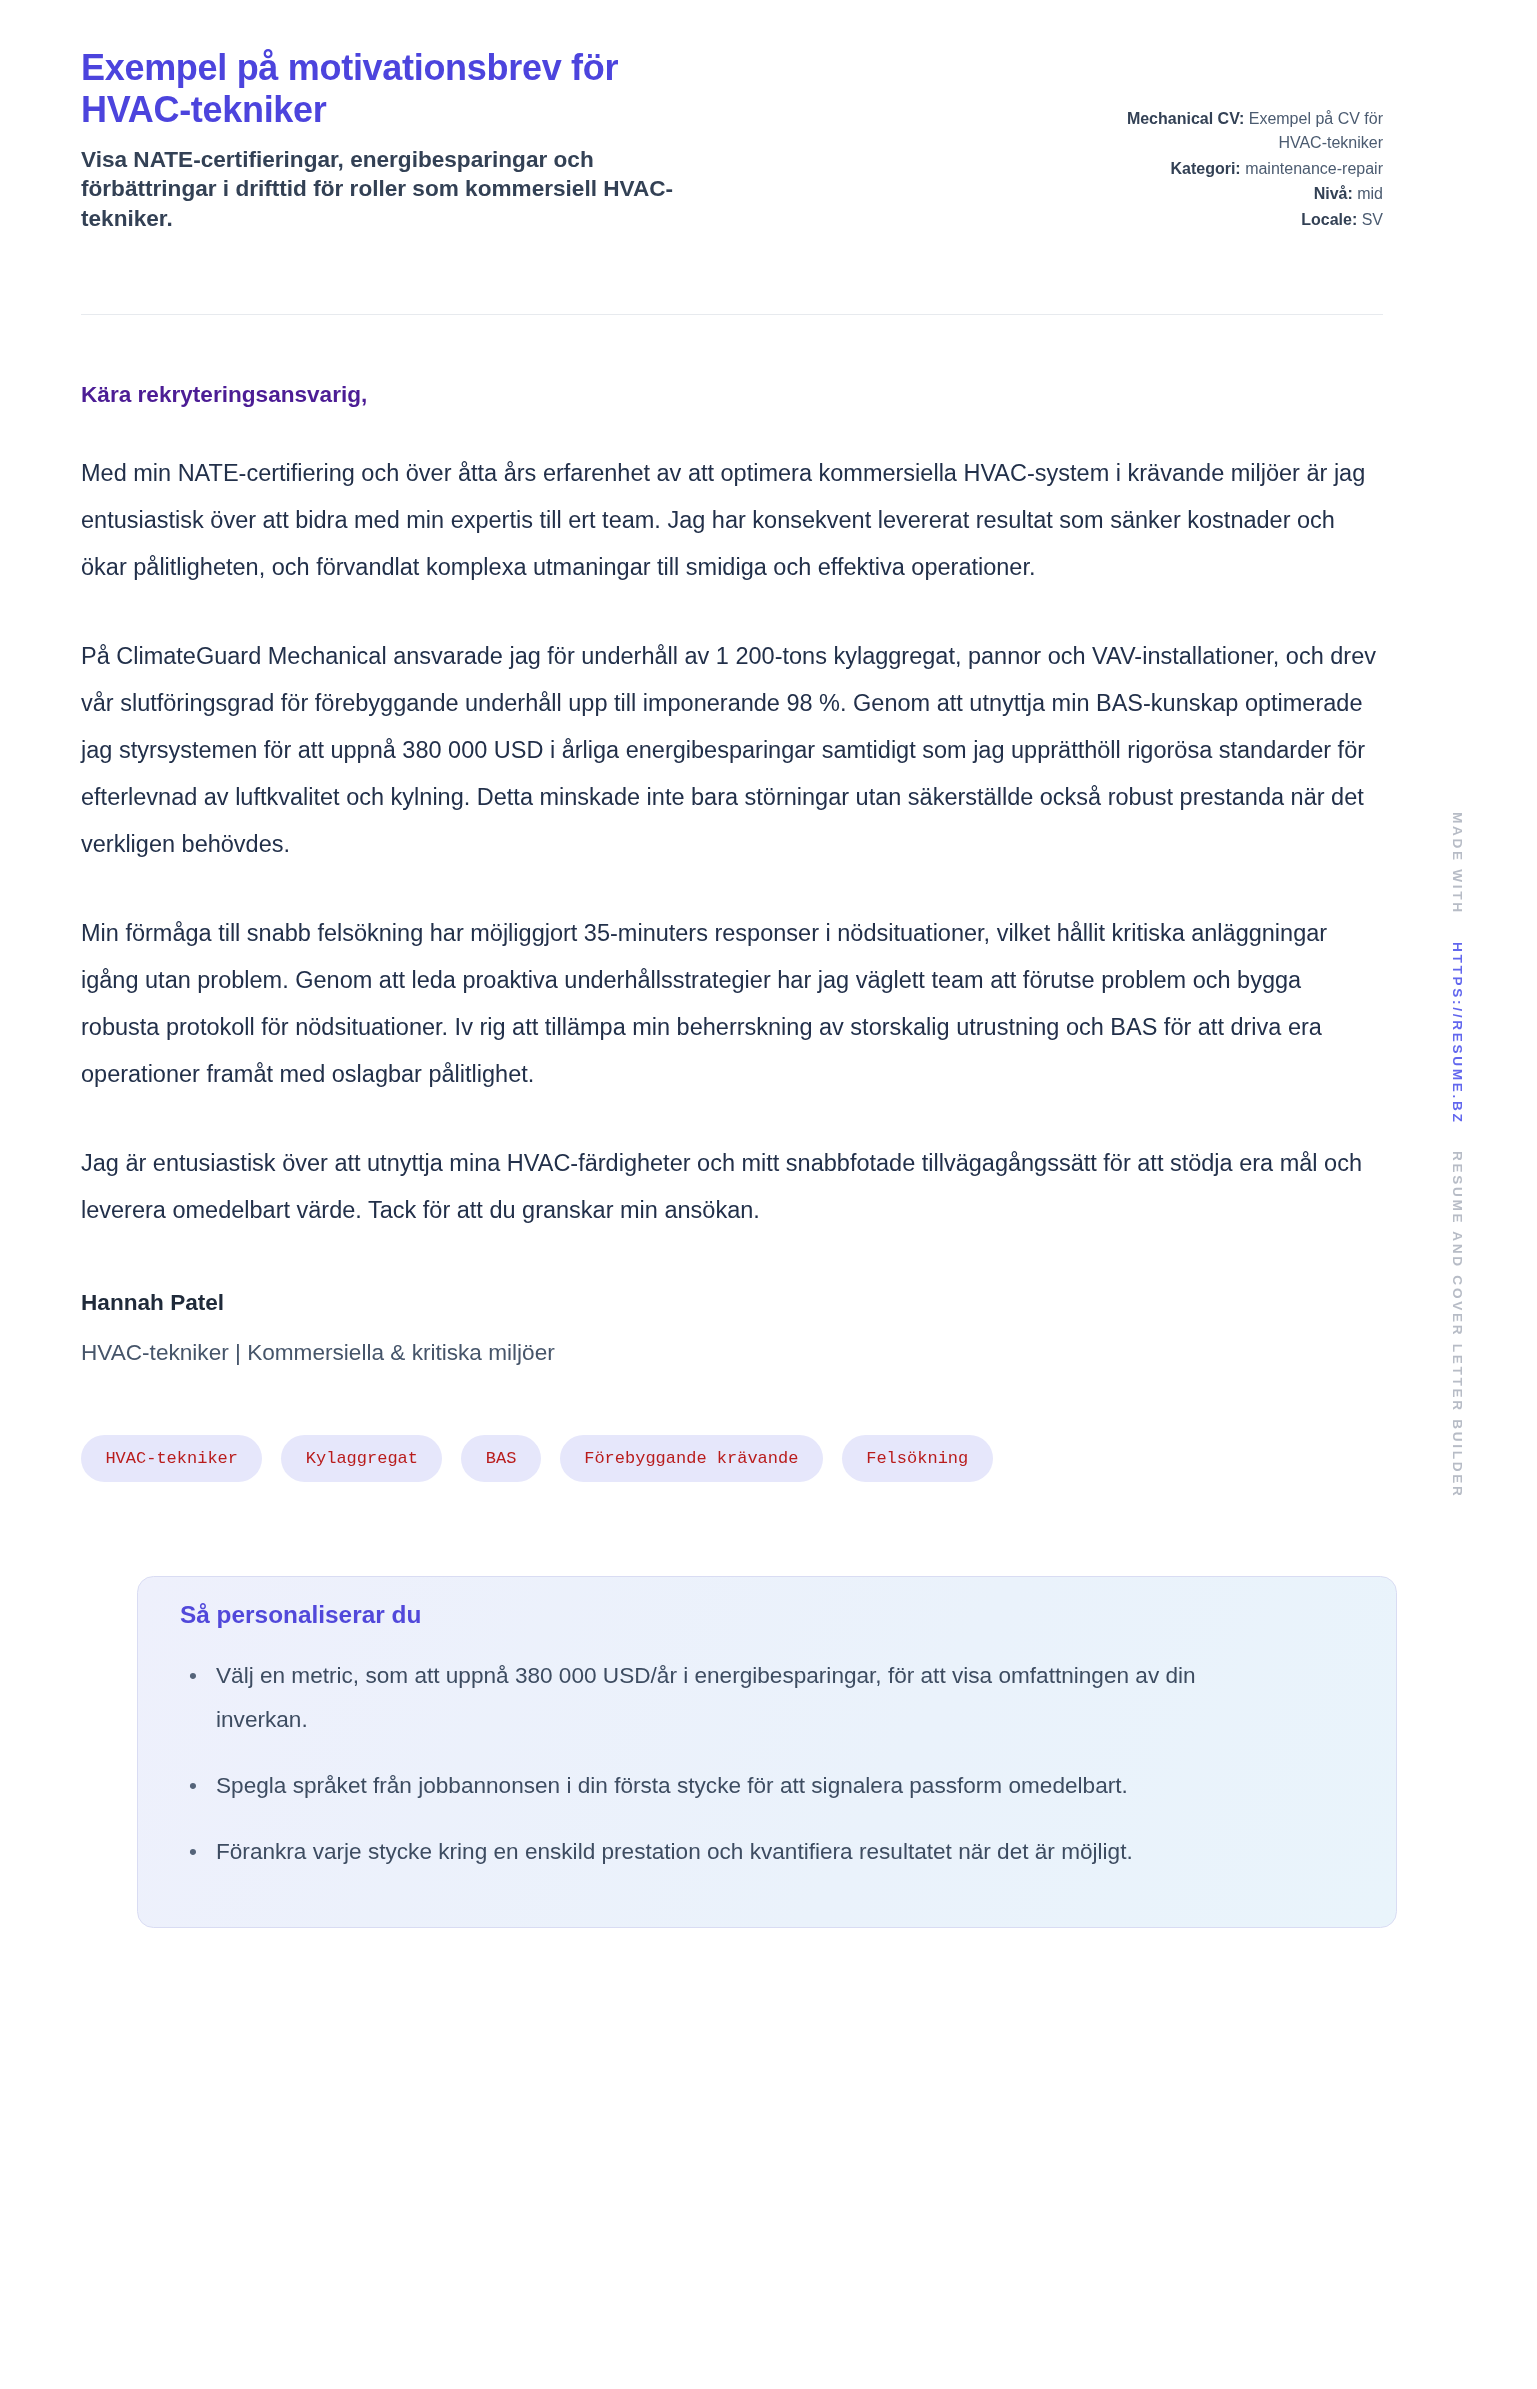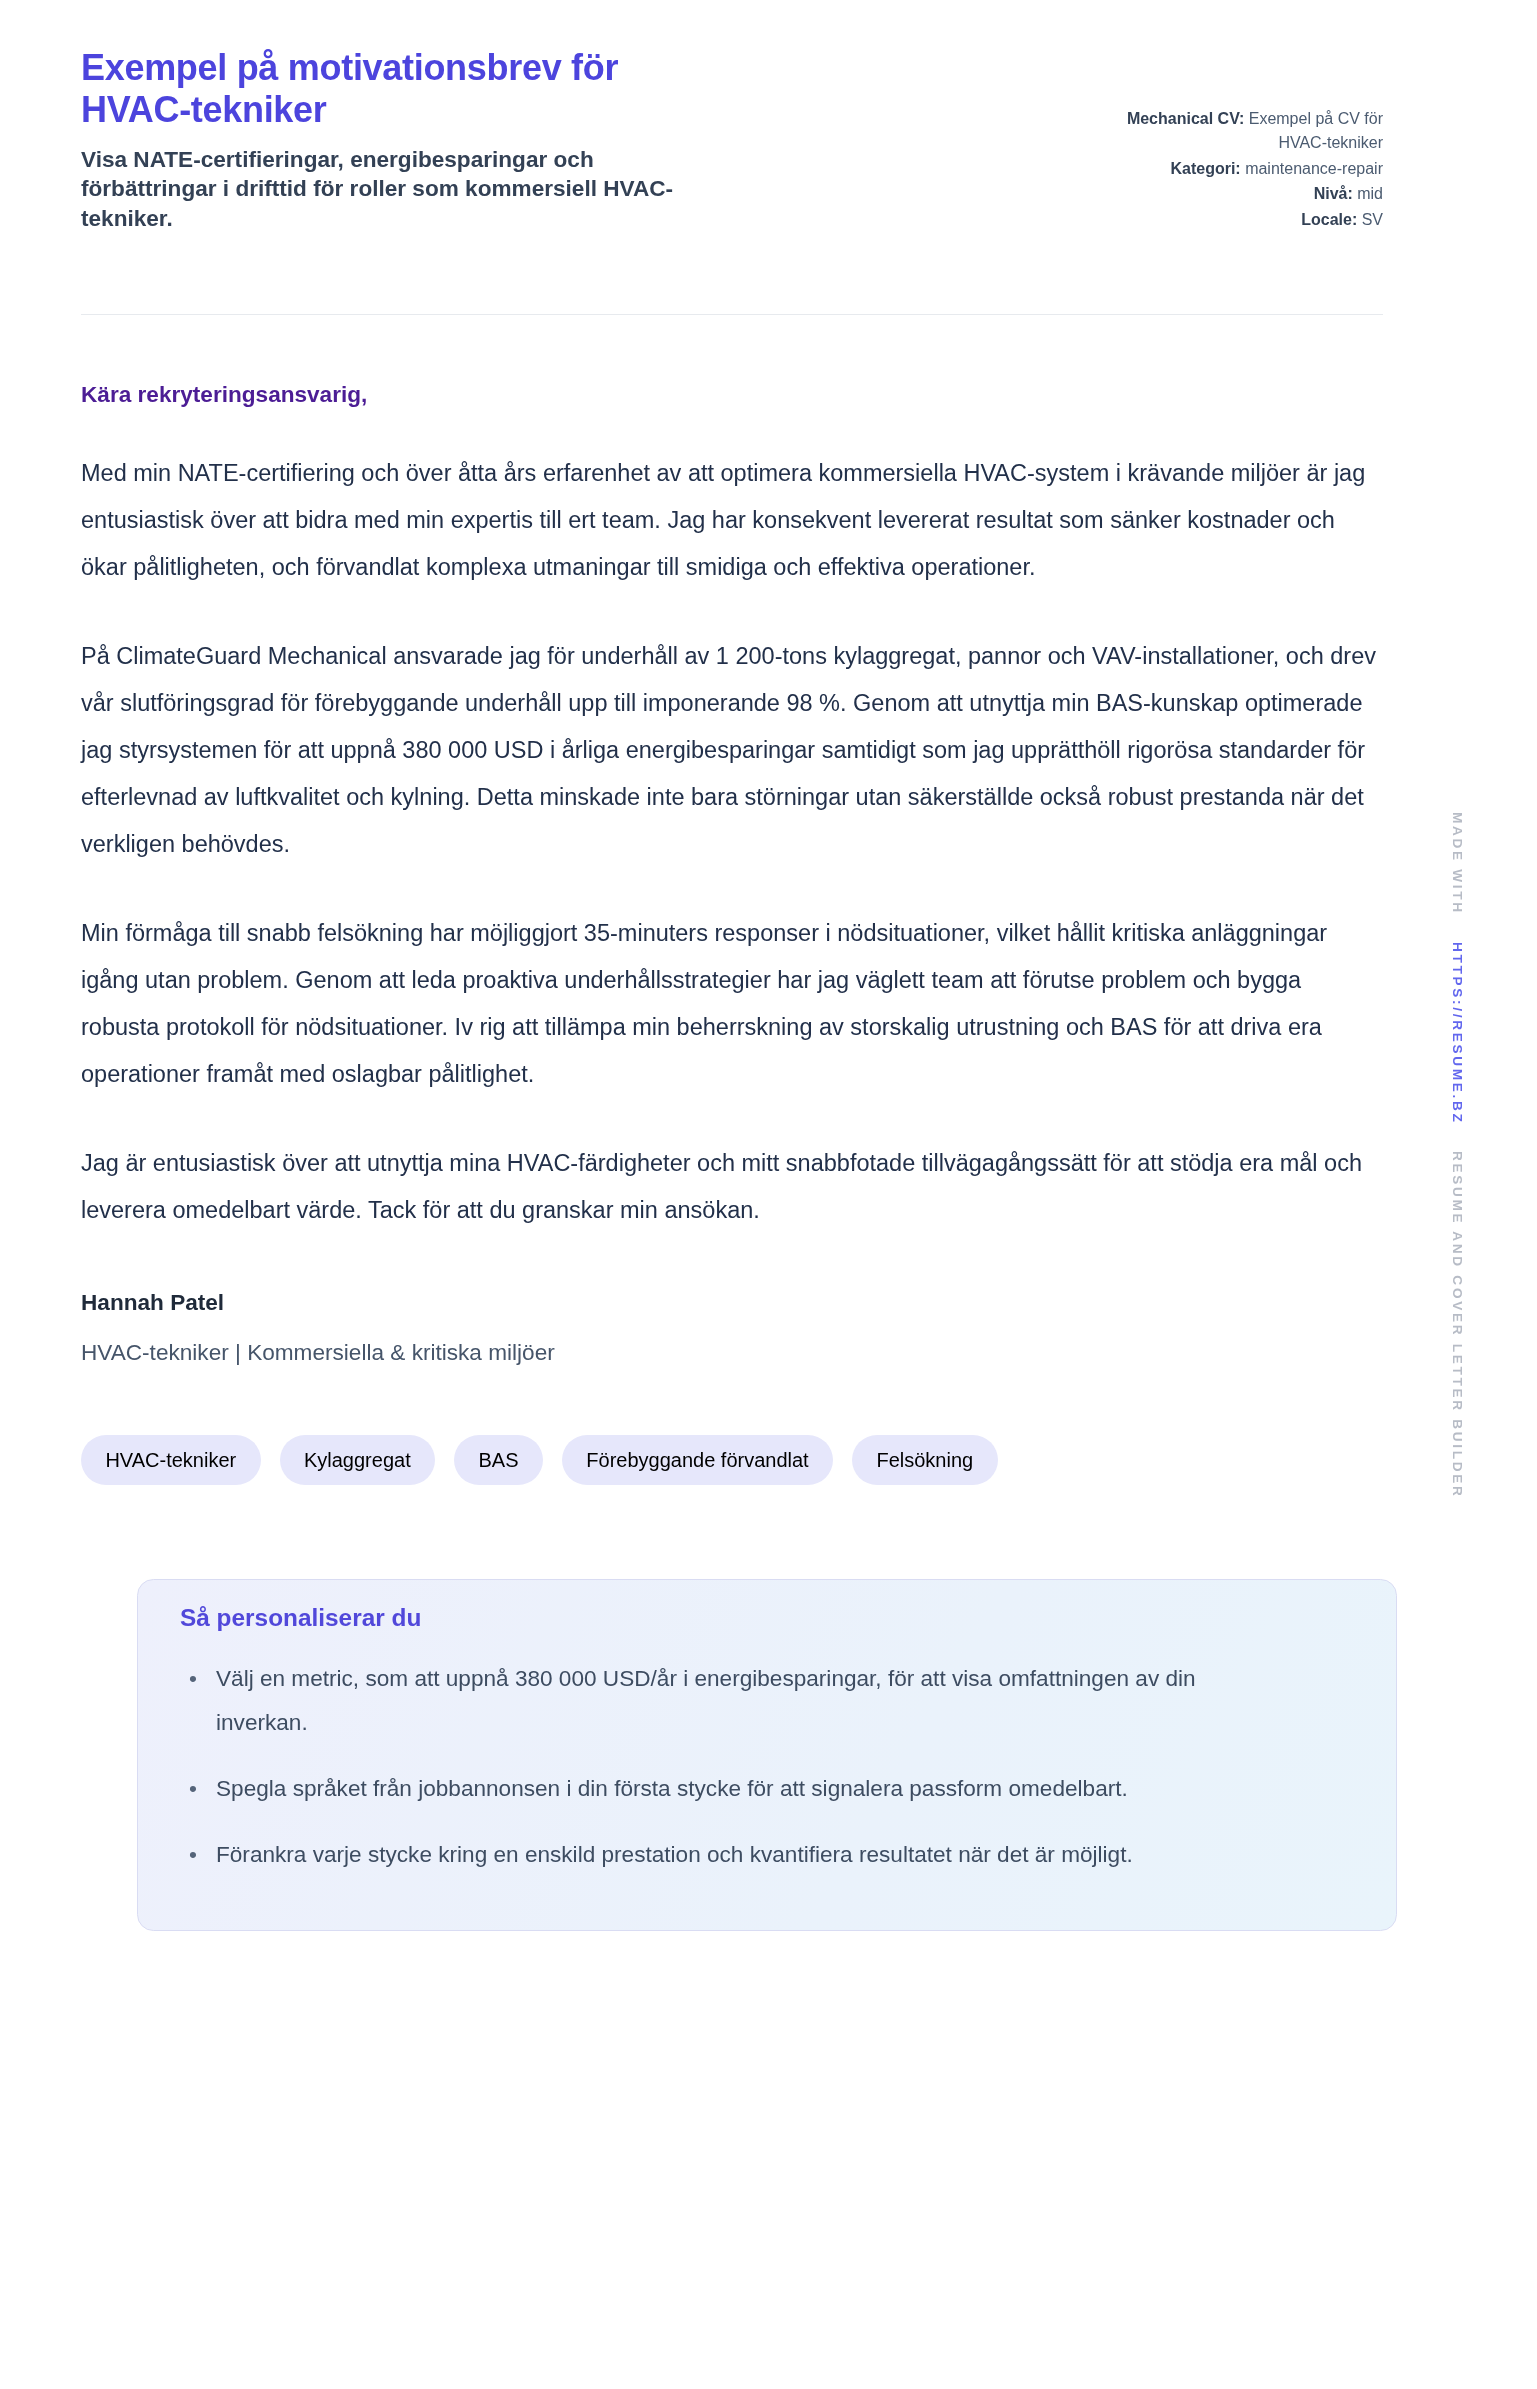--- a/index.html
+++ b/index.html
@@ -81,27 +81,28 @@
   }
 
   
   .tags {
     margin-top: 69px;
     display: flex;
     gap: 19px;
   }
   .tag-pill {
     background: #e6e7fb;
-    color: #000000;
-    font-size: 20px;
+    color: #b91c1c;
+    font-size: 17px;
     line-height: 1;
     padding: 15.4px 24.4px;
     border-radius: 26px;
     white-space: nowrap;
     cursor: pointer;
+    font-family: Liberation Mono, monospace;
   }
 
   
   .callout {
     margin-top: 94px;
     margin-left: 56px;
     width: 1260px;
     border: 0.9px solid #d9dcf3;
     border-radius: 16.3px;
     background: linear-gradient(120deg, #eef0fc 0%, #eaf2fb 60%, #e9f4fb 100%);
@@ -191,21 +192,21 @@
   <p class="letter-paragraph">Min förmåga till snabb felsökning har möjliggjort 35-minuters responser i nödsituationer, vilket hållit kritiska anläggningar igång utan problem. Genom att leda proaktiva underhållsstrategier har jag väglett team att förutse problem och bygga robusta protokoll för nödsituationer. Iv rig att tillämpa min beherrskning av storskalig utrustning och BAS för att driva era operationer framåt med oslagbar pålitlighet.</p>
   <p class="letter-paragraph">Jag är entusiastisk över att utnyttja mina HVAC-färdigheter och mitt snabbfotade tillvägagångssätt för att stödja era mål och leverera omedelbart värde. Tack för att du granskar min ansökan.</p>
 
   <div class="signature-name">Hannah Patel</div>
   <div class="signature-title">HVAC-tekniker | Kommersiella &amp; kritiska miljöer</div>
 
   <div class="tags">
     <span class="tag-pill">HVAC-tekniker</span>
     <span class="tag-pill">Kylaggregat</span>
     <span class="tag-pill">BAS</span>
-    <span class="tag-pill">Förebyggande förvandlat</span>
+    <span class="tag-pill">Förebyggande krävande</span>
     <span class="tag-pill">Felsökning</span>
   </div>
 
   <div class="callout">
     <div class="callout-title">Så personaliserar du</div>
     <ul class="callout-list">
       <li class="callout-bullet">
         <span class="bullet-dot">•</span>
         <span>Välj en metric, som att uppnå 380 000 USD/år i energibesparingar, för att visa omfattningen av din inverkan.</span>
       </li>

